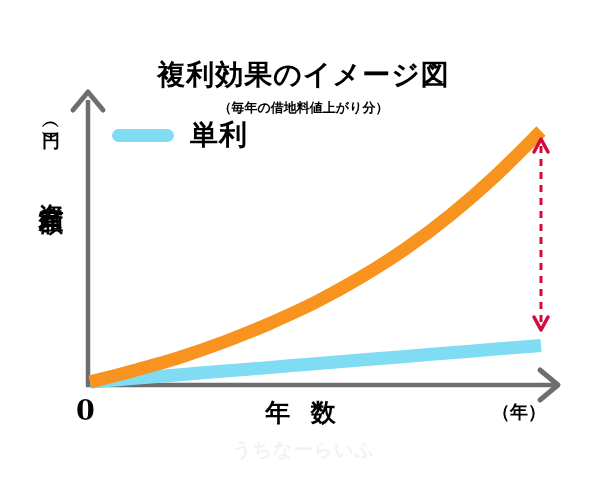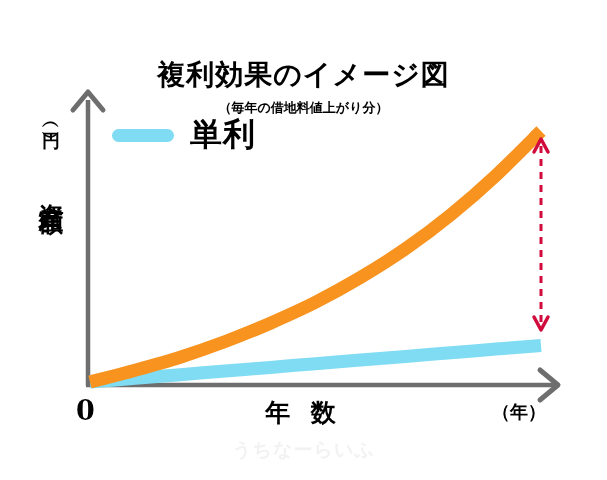--- a/index.html
+++ b/index.html
@@ -60,21 +60,21 @@
   }
   .legend-swatch {
     width: 62px;
     height: 13px;
     border-radius: 7px;
     margin-right: 16px;
     flex: 0 0 auto;
   }
   .legend-label {
     font-family: "DejaVu Sans", "Liberation Sans", sans-serif;
-    font-size: 32px;
+    font-size: 28px;
     font-weight: bold;
     color: #000000;
     letter-spacing: 1px;
     white-space: nowrap;
   }
 
   
   #y-axis-label-group {
     position: absolute;
     left: 34px;

